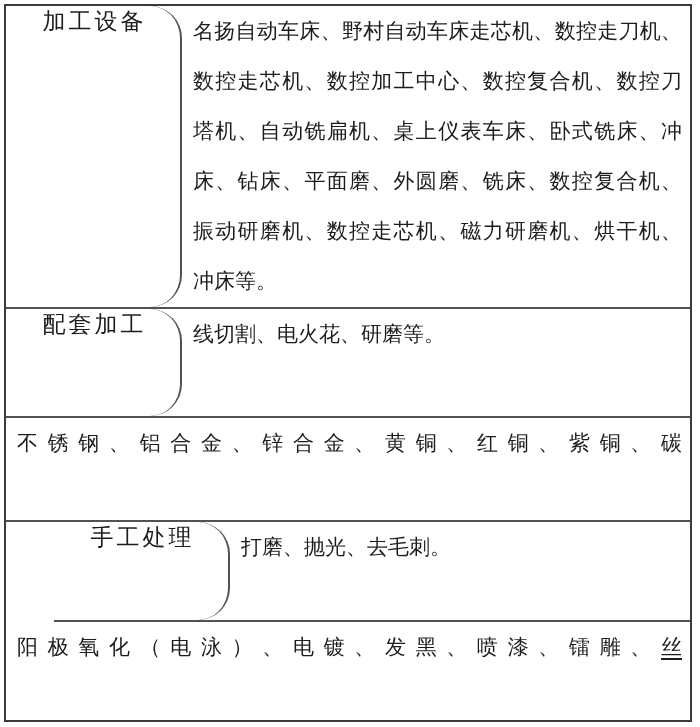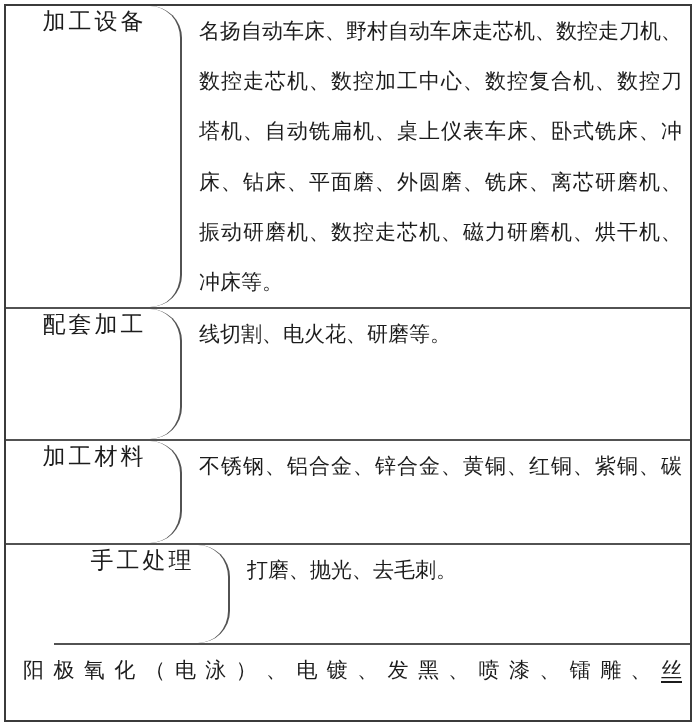--- a/index.html
+++ b/index.html
@@ -14,37 +14,37 @@
   .spec-table{
     position:absolute;left:4px;top:4px;
     width:688px;height:718px;
     box-sizing:border-box;
     border:2px solid #3b3b3b;
     display:flex;flex-direction:column;
     background:#ffffff;
   }
   .row{display:flex;border-bottom:2px solid #525252;box-sizing:border-box;}
   .row.r1{height:303px;}
-  .row.r2{height:132px;}
+  .row.r2{height:109px;}
   .row.r3{height:104px;}
   .row.r4{height:100px;margin-left:48px;}
   .row.r5{flex:1;border-bottom:none;}
   .label-cell{
     flex:0 0 176px;width:176px;box-sizing:border-box;
     border-right:2px solid #525252;
     display:flex;align-items:flex-start;justify-content:center;border-radius:32px;
   }
   .label-text{
     font-size:23px;letter-spacing:3px;margin-right:-3px;
     white-space:nowrap;
   }
   .content-cell{
     flex:1;min-width:0;
-    display:flex;flex-direction:column;justify-content:space-between;
-    padding:0 8px 0 17px;
+    display:flex;flex-direction:column;justify-content:flex-start;
+    padding:0 8px 0 11px;
     overflow:hidden;
   }
   .line{
     font-size:21px;
     line-height:50px;
     white-space:nowrap;
   }
   .line.just{
     text-align:justify;
     text-align-last:justify;
@@ -62,39 +62,36 @@
   <div class="spec-table">
 
     <div class="row r1">
       <div class="label-cell">
         <span class="label-text">加工设备</span>
       </div>
       <div class="content-cell">
         <div class="line just">名扬自动车床、野村自动车床走芯机、数控走刀机、</div>
         <div class="line just">数控走芯机、数控加工中心、数控复合机、数控刀</div>
         <div class="line just">塔机、自动铣扁机、桌上仪表车床、卧式铣床、冲</div>
-        <div class="line just">床、钻床、平面磨、外圆磨、铣床、离芯研磨机、</div>
+        <div class="line just">床、钻床、平面磨、外圆磨、铣床、数控复合机、</div>
         <div class="line just">振动研磨机、数控走芯机、磁力研磨机、烘干机、</div>
         <div class="line">冲床等。</div>
       </div>
     </div>
 
     <div class="row r2">
       <div class="label-cell">
         <span class="label-text">配套加工</span>
       </div>
       <div class="content-cell">
         <div class="line">线切割、电火花、研磨等。</div>
       </div>
     </div>
 
     <div class="row r3">
-      <div class="label-cell">
-        <span class="label-text">加工材料</span>
-      </div>
       <div class="content-cell">
         <div class="line just">不锈钢、铝合金、锌合金、黄铜、红铜、紫铜、碳</div>
       </div>
     </div>
 
     <div class="row r4">
       <div class="label-cell">
         <span class="label-text">手工处理</span>
       </div>
       <div class="content-cell">

